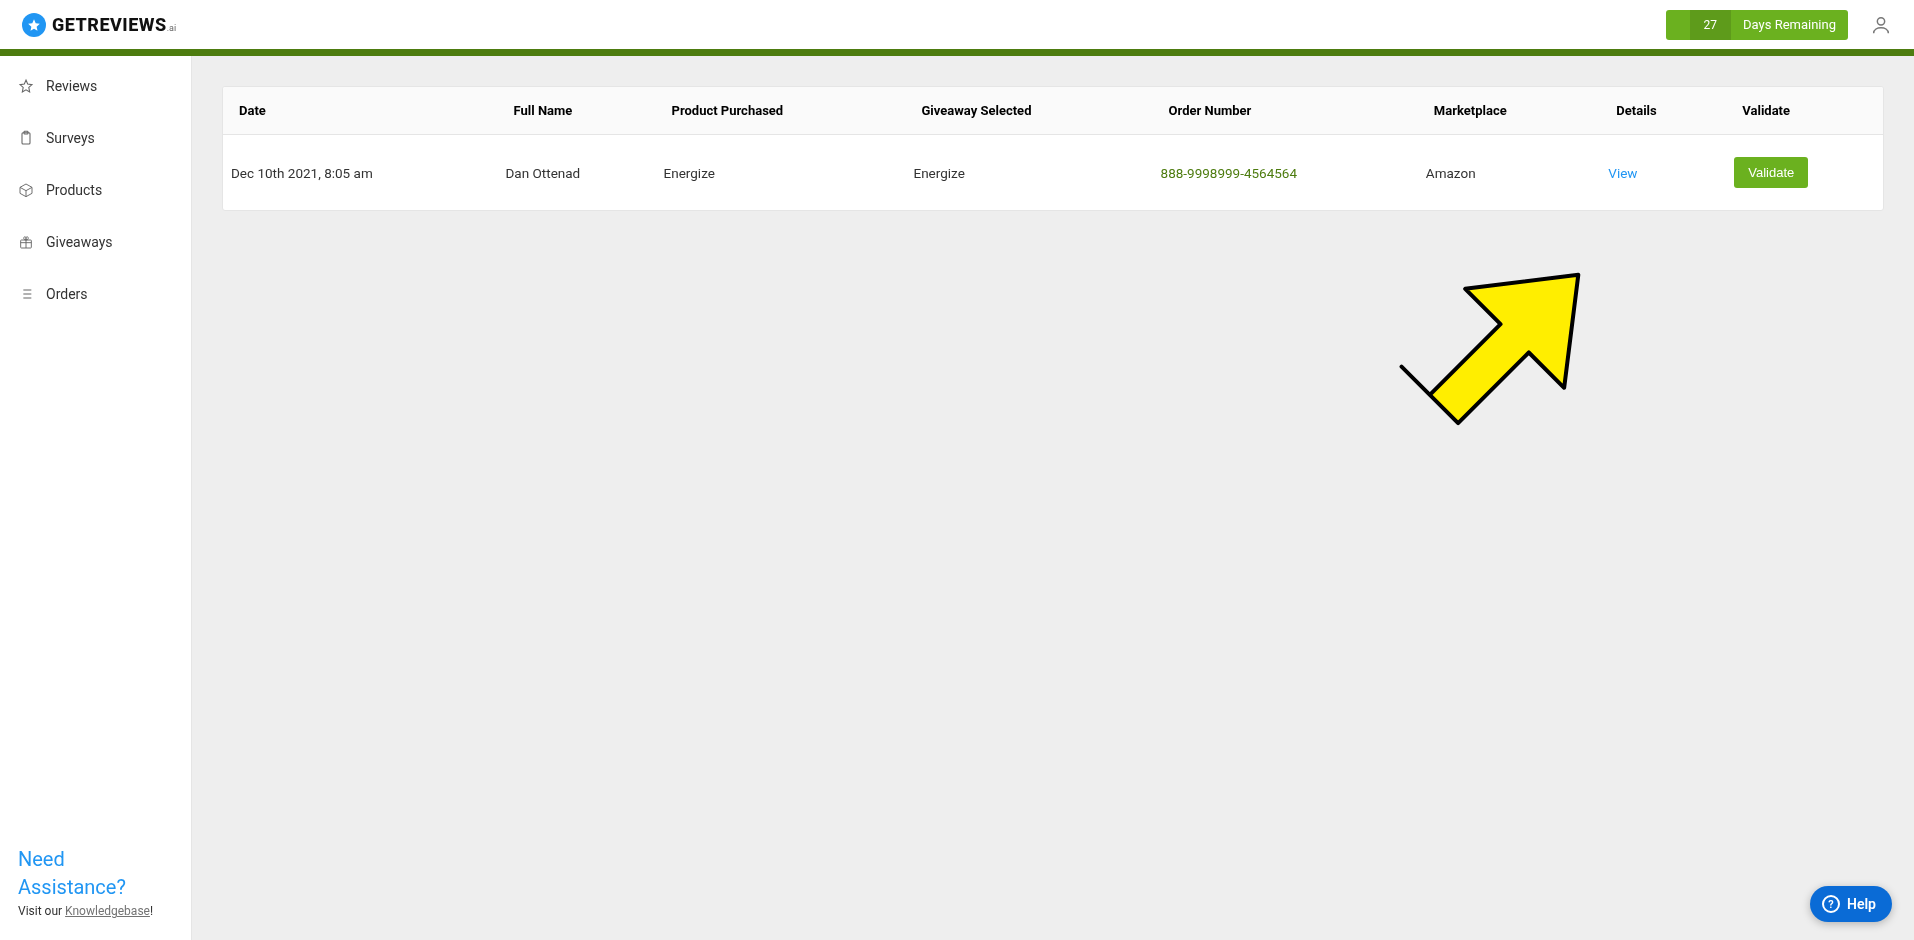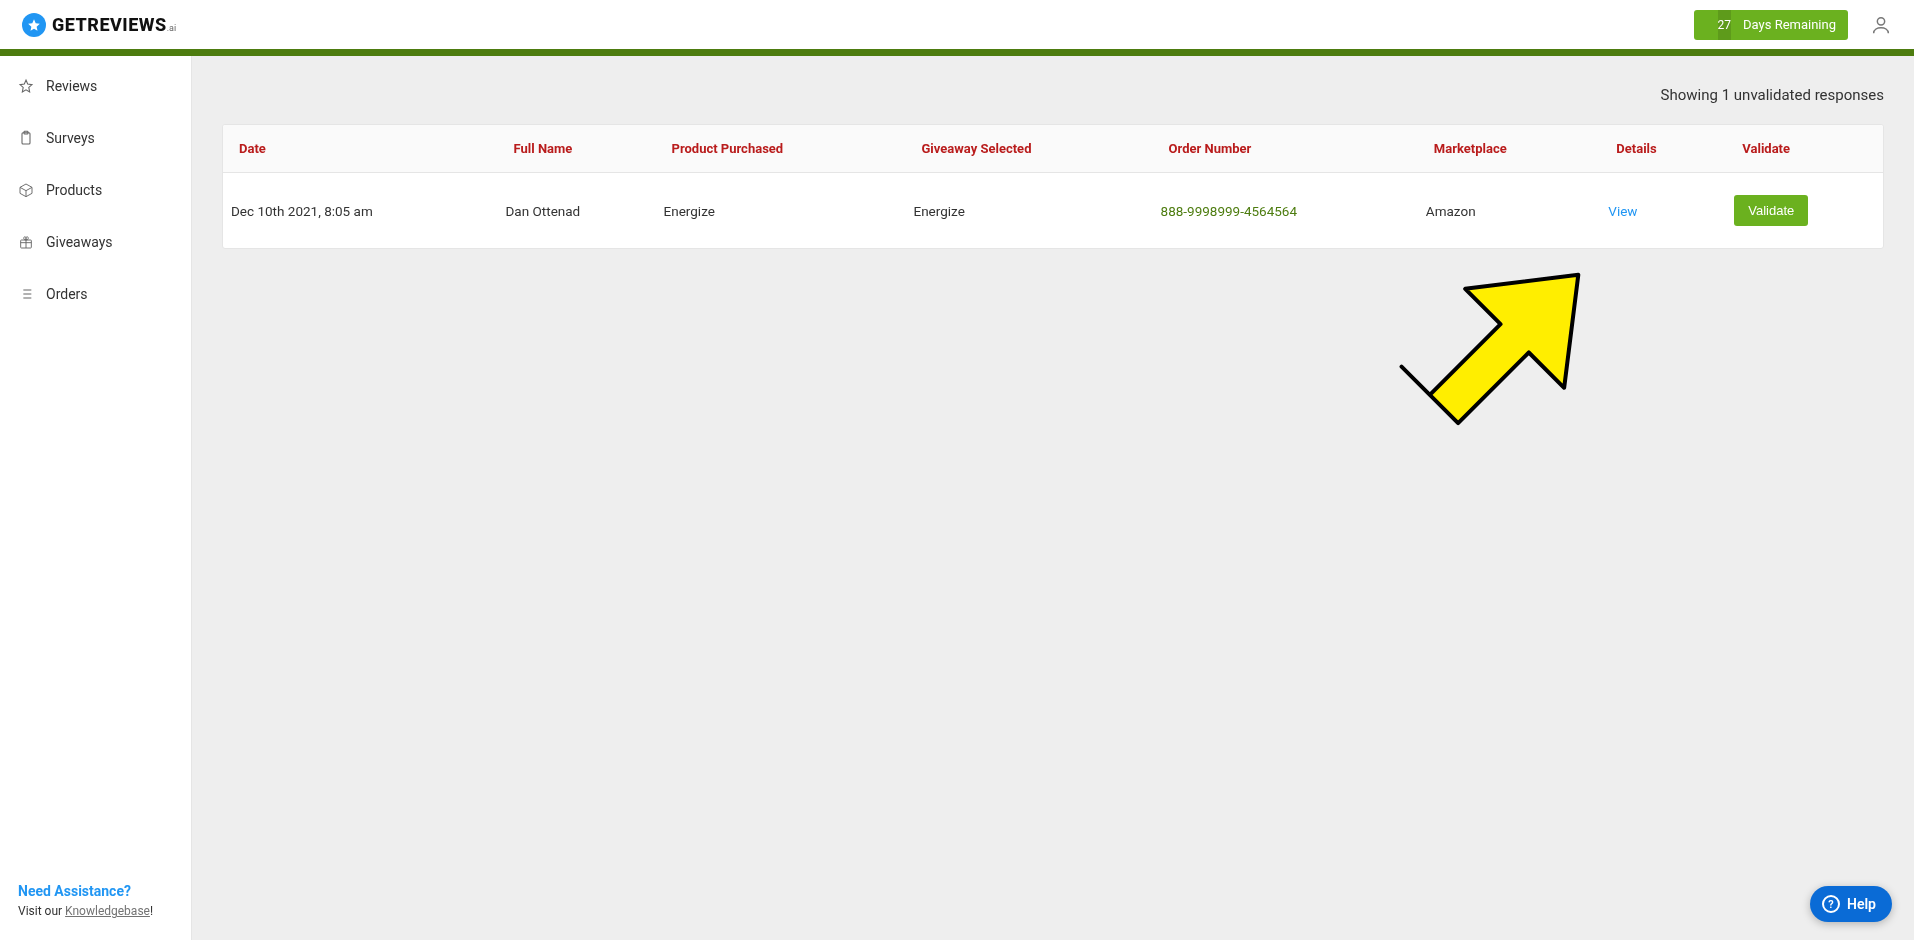--- a/index.html
+++ b/index.html
@@ -55,21 +55,21 @@
     align-items: stretch;
     background: #6bb11f;
     color: #fff;
     border-radius: 3px;
     overflow: hidden;
     font-size: 13px;
     height: 30px;
   }
   .days-badge .count {
     background: rgba(0,0,0,0.12);
-    padding: 0 0;
+    padding: 0 14px;
     display: flex; align-items: center;
     font-size: 12px;
     margin-left: 24px;
   }
   .days-badge .label {
     padding: 0 12px;
     display: flex; align-items: center;
   }
   .avatar-icon {
     width: 22px; height: 22px; color: #777;
@@ -105,22 +105,22 @@
   }
 
   .sidebar-footer {
     margin-top: auto;
     padding: 0 18px 20px 18px;
     font-size: 12px;
     line-height: 1.4;
   }
   .sidebar-footer .need-title {
     color: #2196f3;
-    font-weight: 700;
-    font-size: 14px;
+    font-weight: 400;
+    font-size: 20px;
     margin-bottom: 2px;
   }
   .sidebar-footer .kb-link {
     color: #737373;
     text-decoration: underline;
     cursor: pointer;
   }
 
   
   .main {
@@ -141,21 +141,21 @@
     background: #fff;
     border: 1px solid #e5e5e5;
     border-radius: 3px;
     overflow: hidden;
   }
   table { width: 100%; border-collapse: collapse; }
   thead th {
     text-align: left;
     font-size: 13px;
     font-weight: 700;
-    color: #b91c1c;
+    color: #000000;
     padding: 16px 16px;
     background: #fafafa;
     border-bottom: 1px solid #e5e5e5;
   }
   tbody td {
     padding: 22px 8px;
     font-size: 13.5px;
     color: #333;
     border-bottom: 1px solid #e5e5e5;
     vertical-align: middle;
@@ -288,21 +288,20 @@
 
     <div class="sidebar-footer">
       <div class="need-title">Need Assistance?</div>
       <div>
         <span>Visit our </span><span class="kb-link">Knowledgebase</span><span>!</span>
       </div>
     </div>
   </div>
 
   <div class="main">
-    <div class="showing-text">Showing 1 unvalidated responses</div>
 
     <div class="table-wrap">
       <table>
         <thead>
           <tr>
             <th>Date</th>
             <th>Full Name</th>
             <th>Product Purchased</th>
             <th>Giveaway Selected</th>
             <th>Order Number</th>

